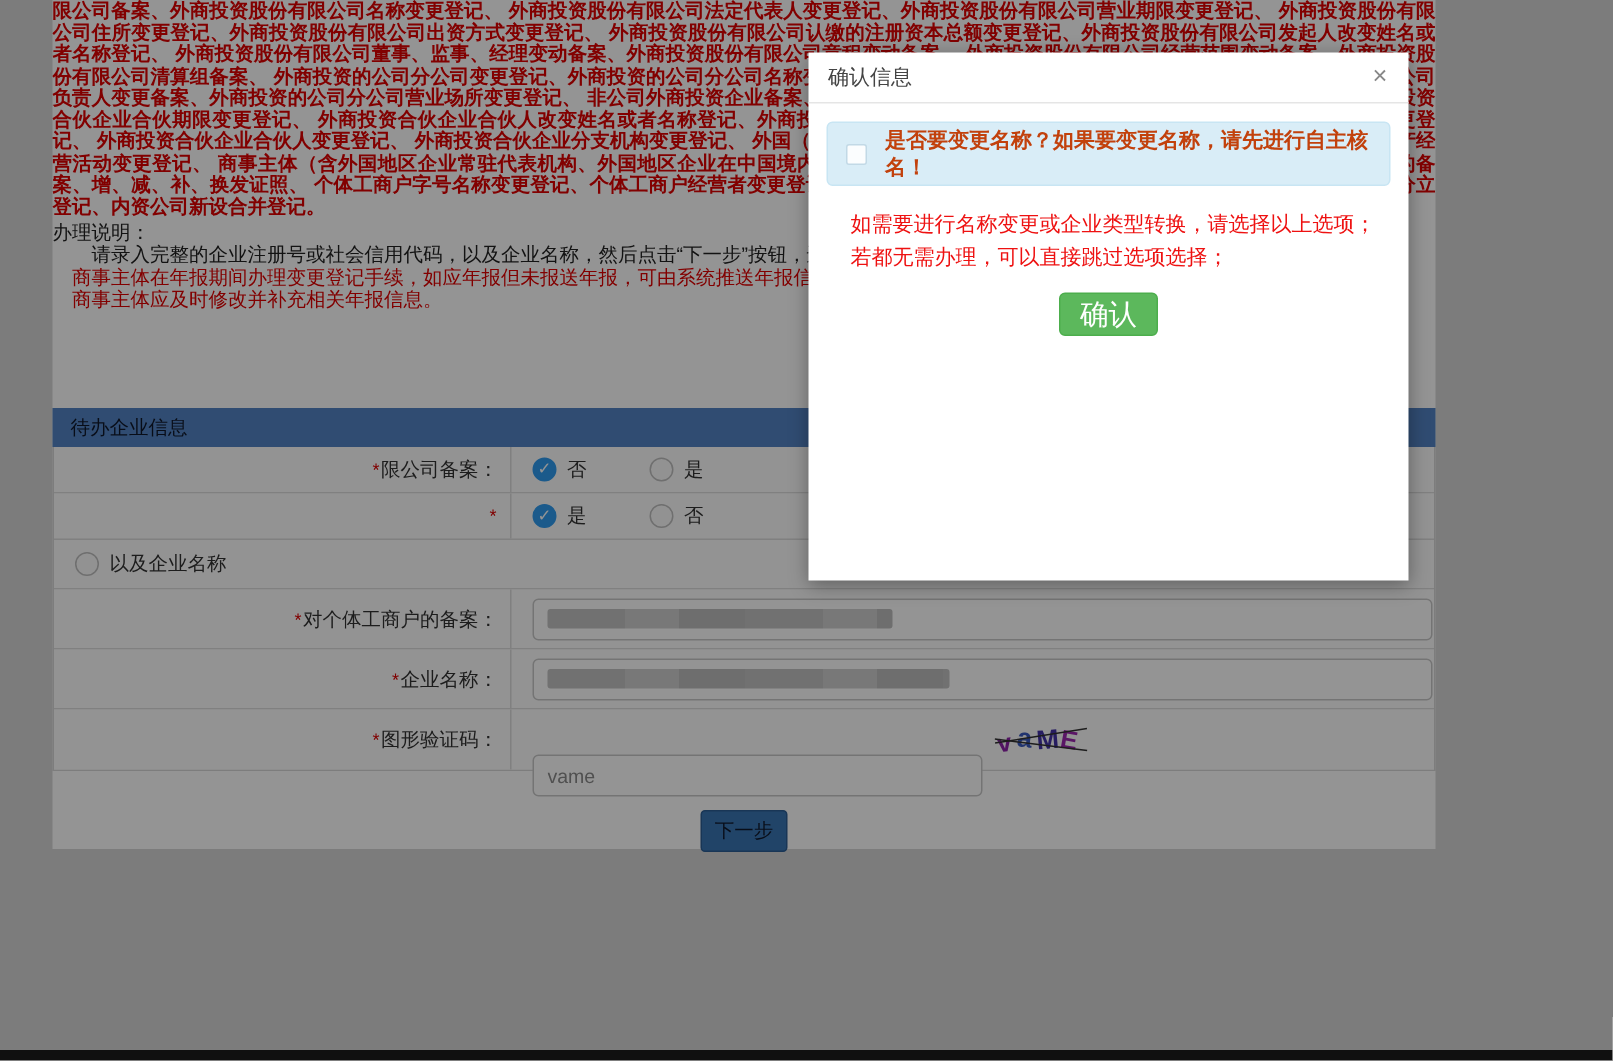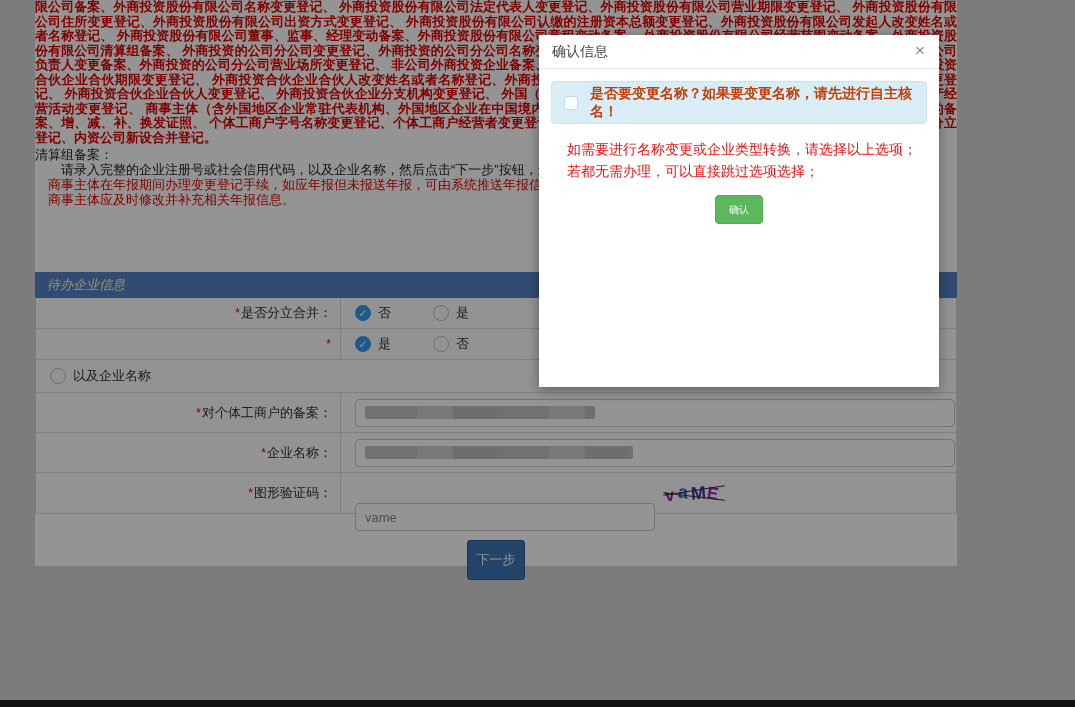--- a/index.html
+++ b/index.html
@@ -15,22 +15,22 @@
   }
   .notice{height:272px;overflow:hidden;}
   .red-paragraph{
     margin:0;color:#e00000;font-weight:bold;font-size:13px;line-height:14.5px;
     text-align:justify;
   }
   .instr-title{margin:2px 0 0 0;color:#222;font-size:13px;line-height:15px;}
   .instr-body{margin:0;color:#222;font-size:13px;line-height:15px;text-indent:2em;}
   .red-note{margin:0;color:#e00000;font-size:13px;line-height:15px;text-indent:1em;}
   .section-header{
-    height:26px;line-height:26px;background:#5384c4;color:#fef9c3;
-    font-size:13px;padding-left:12px;box-sizing:border-box;font-style:italic;
+    height:26px;line-height:26px;background:#5384c4;color:#0f172a;
+    font-size:13px;padding-left:12px;box-sizing:border-box;
   }
   
   .form-table{border:1px solid #d8d8d8;border-top:none;}
   .form-row{display:flex;border-bottom:1px solid #dcdcdc;align-items:stretch;background:#fdfdfd;}
   .form-row:last-child{border-bottom:none;}
   .cell-label{
     width:305px;box-sizing:border-box;border-right:1px solid #dcdcdc;
     display:flex;justify-content:flex-end;align-items:center;
     padding-right:8px;font-size:13px;color:#333;
   }
@@ -71,23 +71,23 @@
   .captcha-box span:nth-child(2){left:15px;top:2px;color:#3a5bbf;font-size:18px;transform:rotate(6deg);}
   .captcha-box span:nth-child(3){left:28px;top:3px;color:#4433aa;font-size:18px;transform:rotate(-5deg);}
   .captcha-box span:nth-child(4){left:44px;top:4px;color:#9c27b0;font-size:17px;transform:rotate(10deg);}
   .captcha-noise1,.captcha-noise2{
     position:absolute;height:1px;background:#333;left:0;width:62px;
   }
   .captcha-noise1{top:10px;transform:rotate(-9deg);}
   .captcha-noise2{top:16px;transform:rotate(7deg);}
   
   .next-btn{
-    display:block;margin:26px auto 0 auto;width:58px;height:40px;
+    display:block;margin:26px auto 0 auto;width:58px;height:28px;
     background:#3a76b4;border:1px solid #2b5d94;border-radius:3px;
-    color:#ffffff;font-size:13px;cursor:pointer;
+    color:#0f172a;font-size:13px;cursor:pointer;
     font-family:"Liberation Sans","DejaVu Sans",sans-serif;
   }
   .footer-strip{position:absolute;left:0;bottom:0;width:1075px;height:7px;background:#1c1c1c;}
   
   .backdrop{
     position:absolute;left:0;top:0;width:1075px;height:707px;
     background:rgba(0,0,0,0.42);z-index:10;
   }
   
   .modal{
@@ -116,44 +116,44 @@
     width:14px;height:14px;box-sizing:border-box;background:#fbfdfe;
     border:1px solid #c2d9e6;border-radius:2px;margin-right:12px;flex:0 0 14px;
   }
   .option-label{font-size:14px;color:#c2410c;font-weight:bold;}
   .modal-note{
     margin:14px 1px 0 16px;color:#ee1111;font-size:14px;line-height:22px;
   }
   .confirm-btn{
     display:block;margin:13px auto 0 auto;min-width:48px;height:29px;
     background:#5cb85c;border:1px solid #4cae4c;border-radius:4px;
-    color:#fff;font-size:10px;padding:0 13px;cursor:pointer;
+    color:#fff;font-size:19px;padding:0 13px;cursor:pointer;
     font-family:Liberation Serif, serif;
   }
 </style>
 </head>
 <body>
 
 <div class="page">
   <div class="notice">
     <p class="red-paragraph">限公司备案、外商投资股份有限公司名称变更登记、 外商投资股份有限公司法定代表人变更登记、外商投资股份有限公司营业期限变更登记、 外商投资股份有限公司住所变更登记、外商投资股份有限公司出资方式变更登记、 外商投资股份有限公司认缴的注册资本总额变更登记、外商投资股份有限公司发起人改变姓名或者名称登记、 外商投资股份有限公司董事、监事、经理变动备案、外商投资股份有限公司章程变动备案、 外商投资股份有限公司经营范围变动备案、外商投资股份有限公司清算组备案、 外商投资的公司分公司变更登记、外商投资的公司分公司名称变更登记、 外商投资的公司分公司营业期限变更、外商投资的公司分公司负责人变更备案、外商投资的公司分公司营业场所变更登记、 非公司外商投资企业备案、非公司外商投资企业变更登记、 外商投资合伙企业变更登记、外商投资合伙企业合伙期限变更登记、 外商投资合伙企业合伙人改变姓名或者名称登记、外商投资合伙企业认缴出资数额变动备案、外商投资合伙企业经营场所变更登记、 外商投资合伙企业合伙人变更登记、 外商投资合伙企业分支机构变更登记、 外国（地区）企业常驻代表机构备案、外国（地区）企业在中国境内从事生产经营活动变更登记、 商事主体（含外国地区企业常驻代表机构、外国地区企业在中国境内从事生产经营活动的企业）、个体工商户变更登记、对个体工商户的备案、增、减、补、换发证照、 个体工商户字号名称变更登记、个体工商户经营者变更登记、内资公司吸收合并登记、内资公司新设分立登记、内资公司派生分立登记、内资公司新设合并登记。</p>
-    <p class="instr-title">清算组备案：</p>
+    <p class="instr-title">办理说明：</p>
     <p class="instr-body">请录入完整的企业注册号或社会信用代码，以及企业名称，然后点击“下一步”按钮，进行变更登记。如录入信息与系统登记信息不一致，系统将不予登记！</p>
     <p class="red-note">商事主体在年报期间办理变更登记手续，如应年报但未报送年报，可由系统推送年报信息。</p>
     <p class="red-note">商事主体应及时修改并补充相关年报信息。</p>
   </div>
 
   <div class="section-header">待办企业信息</div>
 
   <div class="form-table">
 
     <div class="form-row h30">
       <div class="cell-label">
         <span class="req">*</span>
-        <span>是否分立合并：</span>
+        <span>限公司备案：</span>
       </div>
       <div class="cell-value">
         <span class="radio-opt">
           <span class="radio-circle checked">✓</span>
           <span class="radio-text">否</span>
         </span>
         <span class="radio-opt">
           <span class="radio-circle"></span>
           <span class="radio-text">是</span>
         </span>

